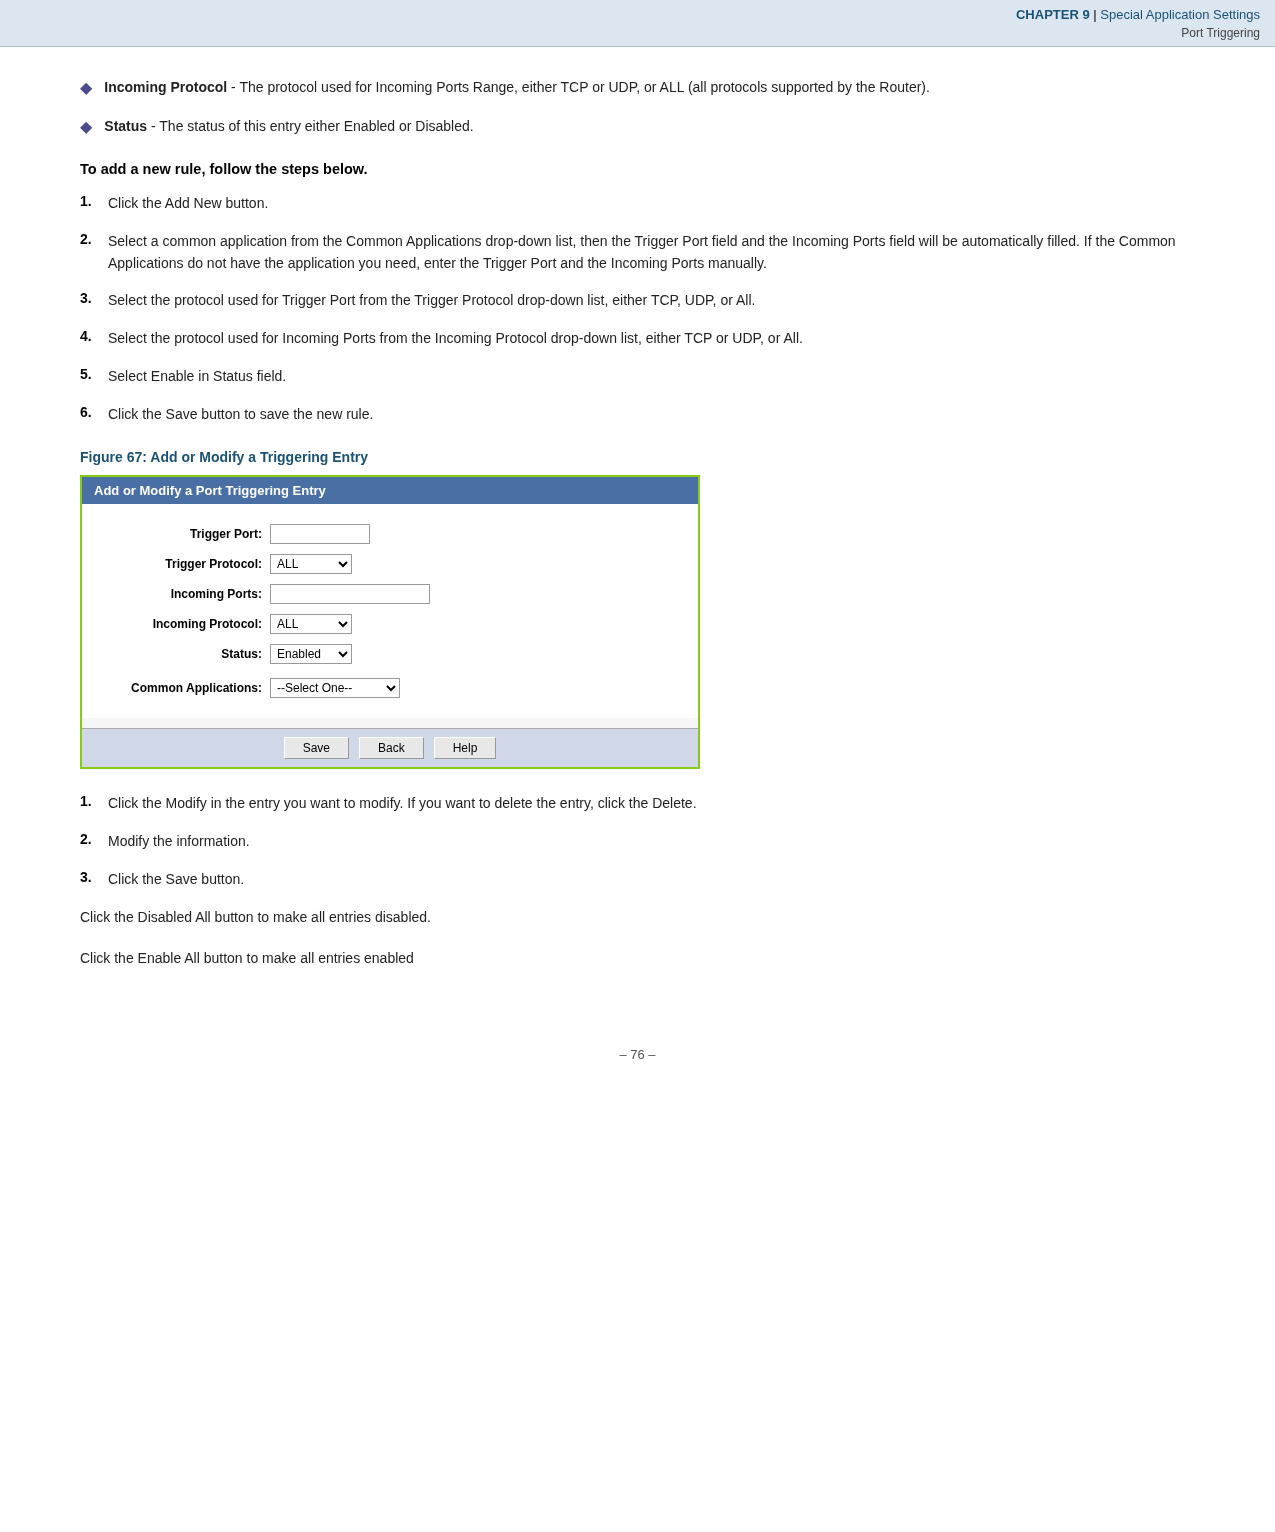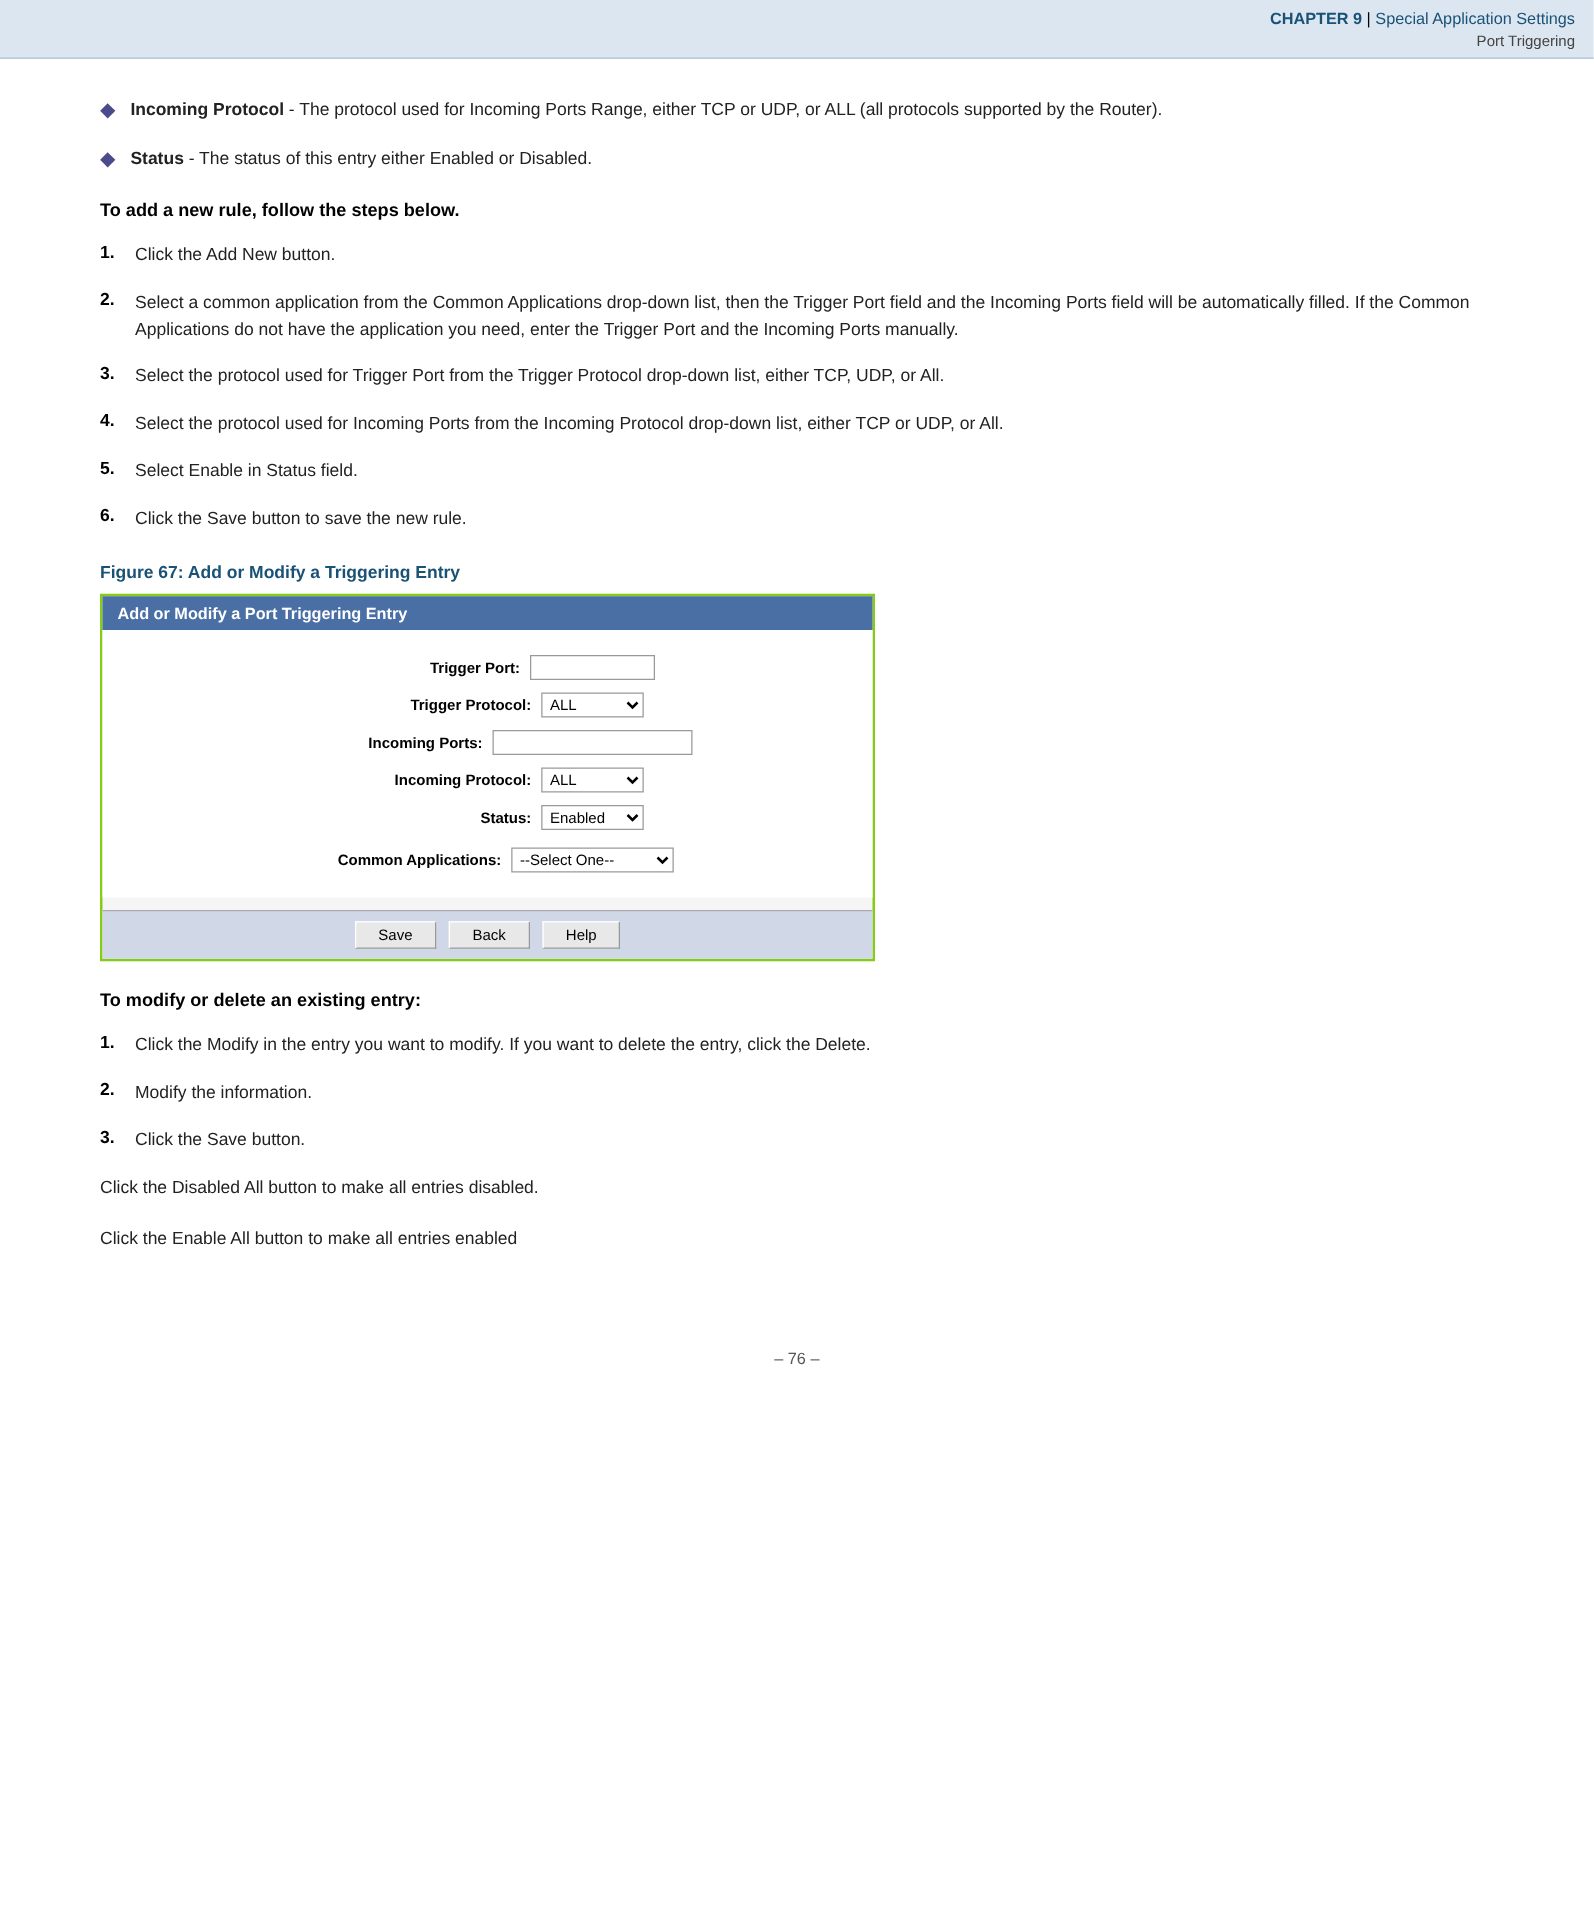--- a/index.html
+++ b/index.html
@@ -113,21 +113,21 @@
       padding: 6px 12px;
     }
     .ui-body {
       background: #fff;
       padding: 20px 20px 10px 20px;
     }
     .ui-form-row {
       display: flex;
       align-items: center;
       margin-bottom: 10px;
-      justify-content: center;
+      justify-content: flex-start;
     }
     .ui-label {
       font-size: 12px;
       font-weight: bold;
       text-align: right;
       margin-right: 8px;
       min-width: 160px;
       color: #000;
     }
     .ui-input {
@@ -300,21 +300,20 @@
 
     </div>
 
     <div class="ui-footer">
       <button class="ui-btn">Save</button>
       <button class="ui-btn">Back</button>
       <button class="ui-btn">Help</button>
     </div>
   </div>
 
-  <div class="section-heading">To modify or delete an existing entry:</div>
 
   <div class="step">
     <span class="step-number">1.</span>
     <span class="step-text">Click the Modify in the entry you want to modify. If you want to delete the entry, click the Delete.</span>
   </div>
   <div class="step">
     <span class="step-number">2.</span>
     <span class="step-text">Modify the information.</span>
   </div>
   <div class="step">

